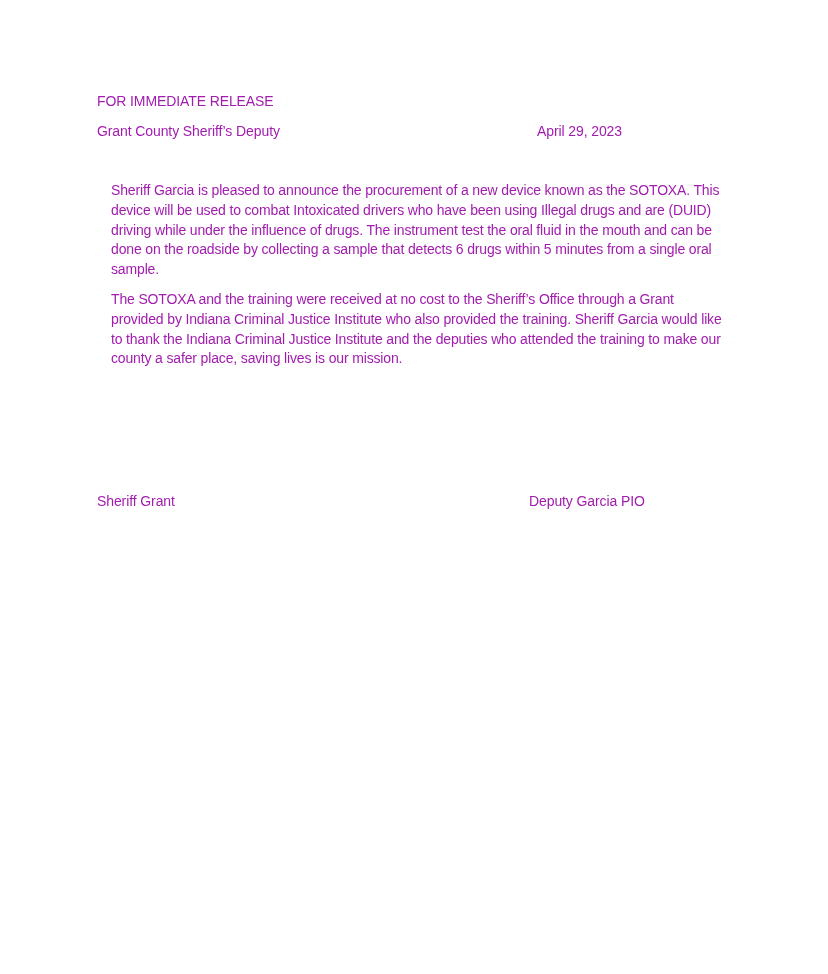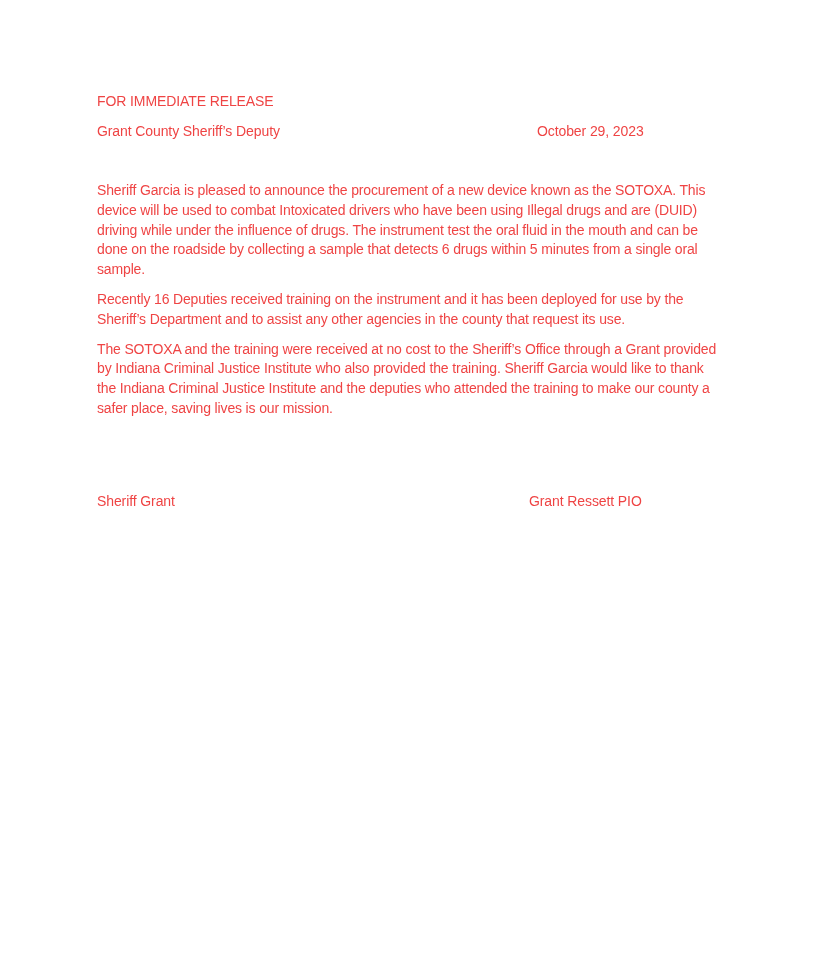--- a/index.html
+++ b/index.html
@@ -6,21 +6,21 @@
     margin: 0;
     padding: 0;
     background: #ffffff;
   }
   .page {
     position: relative;
     width: 828px;
     height: 974px;
     background: #ffffff;
     font-family: "Liberation Sans", sans-serif;
-    color: #ef4444;
+    color: #a21caf;
     overflow: hidden;
   }
   .release-line {
     position: absolute;
     left: 97px;
     top: 91px;
     font-size: 14px;
     letter-spacing: -0.1px;
     line-height: 20px;
     white-space: nowrap;
@@ -49,21 +49,21 @@
   .body-text {
     position: absolute;
     left: 97px;
     top: 181px;
     width: 628px;
     font-size: 14px;
     letter-spacing: -0.15px;
     line-height: 19.8px;
   }
   .body-text p {
-    margin: 0 0 10px 0;
+    margin: 0 0 10px 14px;
   }
   .signature-row {
     position: absolute;
     left: 97px;
     top: 491px;
     width: 625px;
     font-size: 14px;
     letter-spacing: -0.1px;
     line-height: 20px;
   }
@@ -82,27 +82,26 @@
 </style>
 </head>
 <body>
 
 <div class="page">
 
   <div class="release-line">FOR IMMEDIATE RELEASE</div>
 
   <div class="org-date-row">
     <span class="org-name">Grant County Sheriff’s Deputy</span>
-    <span class="release-date">October 29, 2023</span>
+    <span class="release-date">April 29, 2023</span>
   </div>
 
   <div class="body-text">
     <p>Sheriff Garcia is pleased to announce the procurement of a new device known as the SOTOXA. This device will be used to combat Intoxicated drivers who have been using Illegal drugs and are (DUID) driving while under the influence of drugs. The instrument test the oral fluid in the mouth and can be done on the roadside by collecting a sample that detects 6 drugs within 5 minutes from a single oral sample.</p>
-    <p>Recently 16 Deputies received training on the instrument and it has been deployed for use by the Sheriff’s Department and to assist any other agencies in the county that request its use.</p>
     <p>The SOTOXA and the training were received at no cost to the Sheriff’s Office through a Grant provided by Indiana Criminal Justice Institute who also provided the training. Sheriff Garcia would like to thank the Indiana Criminal Justice Institute and the deputies who attended the training to make our county a safer place, saving lives is our mission.</p>
   </div>
 
   <div class="signature-row">
     <span class="signature-left">Sheriff Grant</span>
-    <span class="signature-right">Grant Ressett PIO</span>
+    <span class="signature-right">Deputy Garcia PIO</span>
   </div>
 
 </div>
 
 </body></html>

